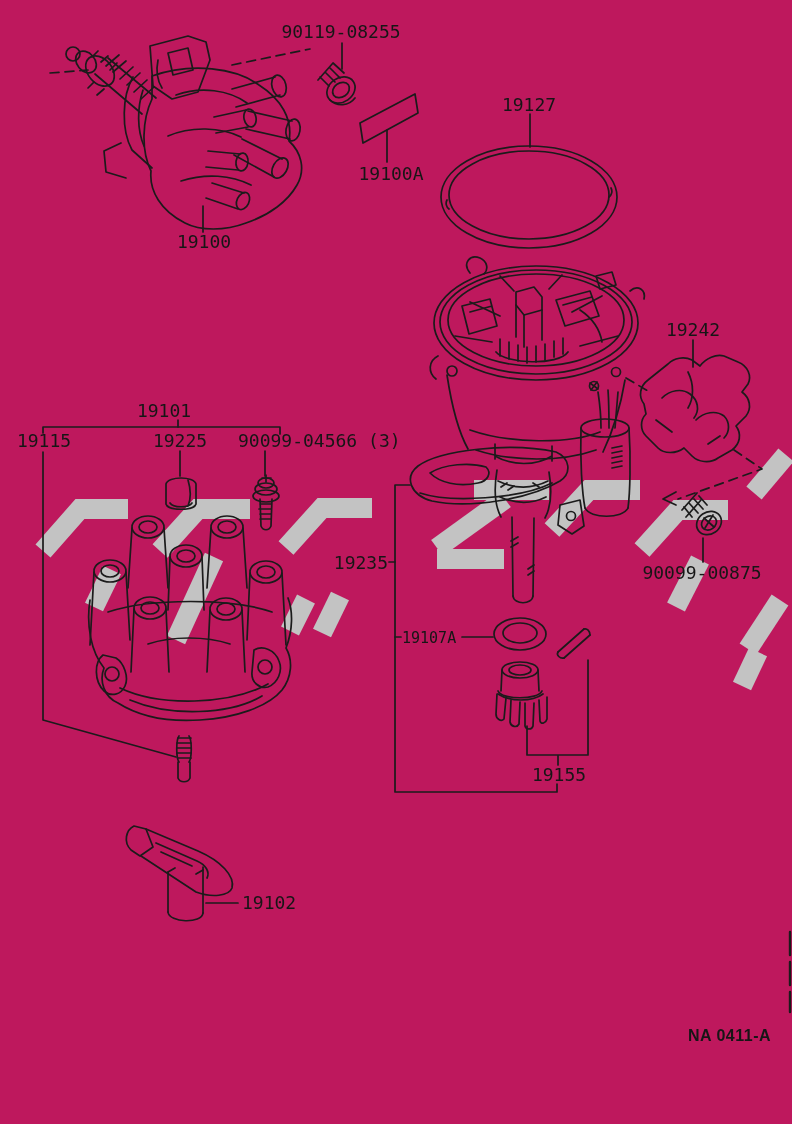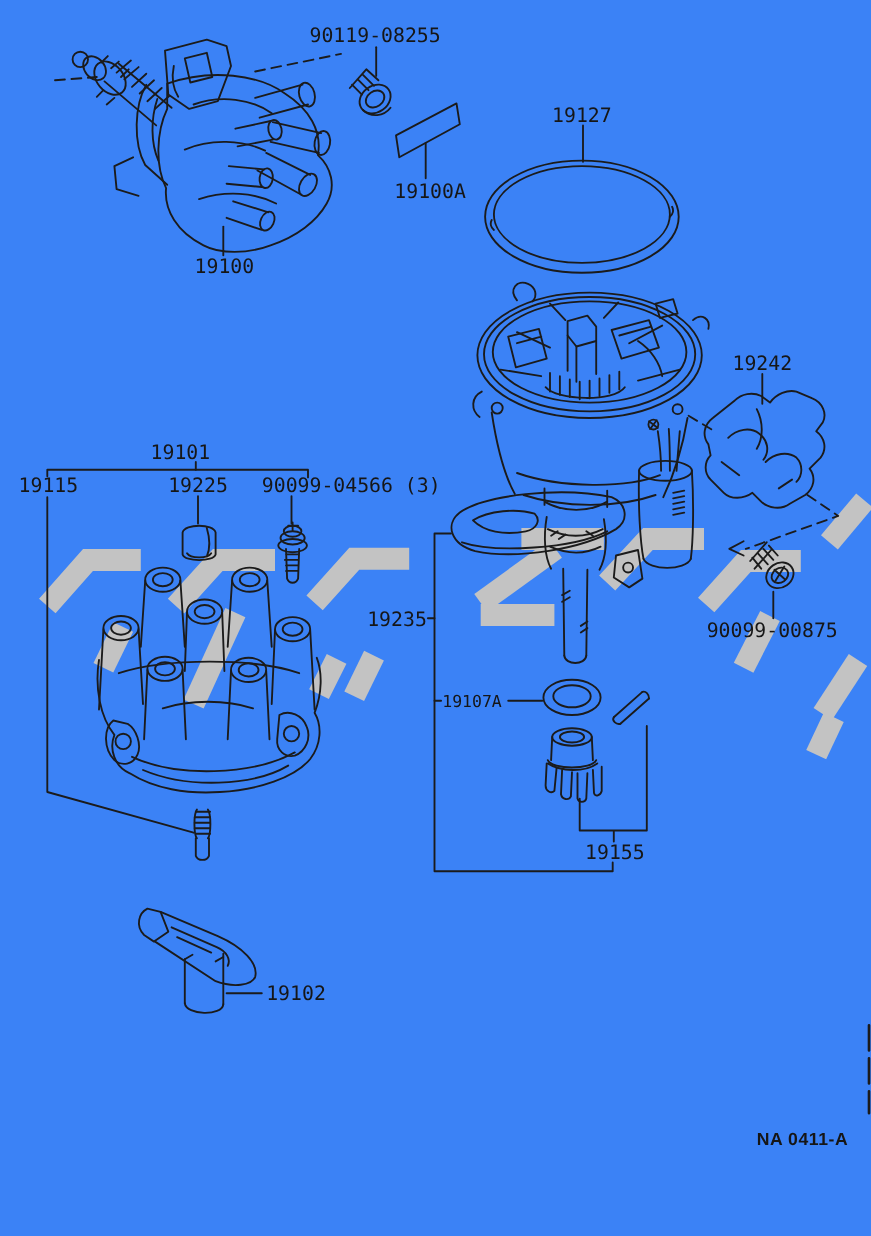--- a/index.html
+++ b/index.html
@@ -1,16 +1,16 @@
 <!DOCTYPE html>
 <html><head>
 <meta charset="utf-8">
 <style>
   html,body{margin:0;padding:0;background:#ffffff;}
-  .page{position:relative;width:792px;height:1124px;background:#3b82f6;overflow:hidden;}
+  .page{position:relative;width:792px;height:1124px;background:#be185d;overflow:hidden;}
   svg{display:block;}
   text{font-family:"DejaVu Sans Mono",monospace;fill:#161616;}
   text.fig{font-family:"Liberation Sans",sans-serif;font-weight:bold;letter-spacing:.5px;}
 </style>
 </head>
 <body>
 
 <div class="page">
 <svg width="792" height="1124" viewBox="0 0 792 1124">
 

